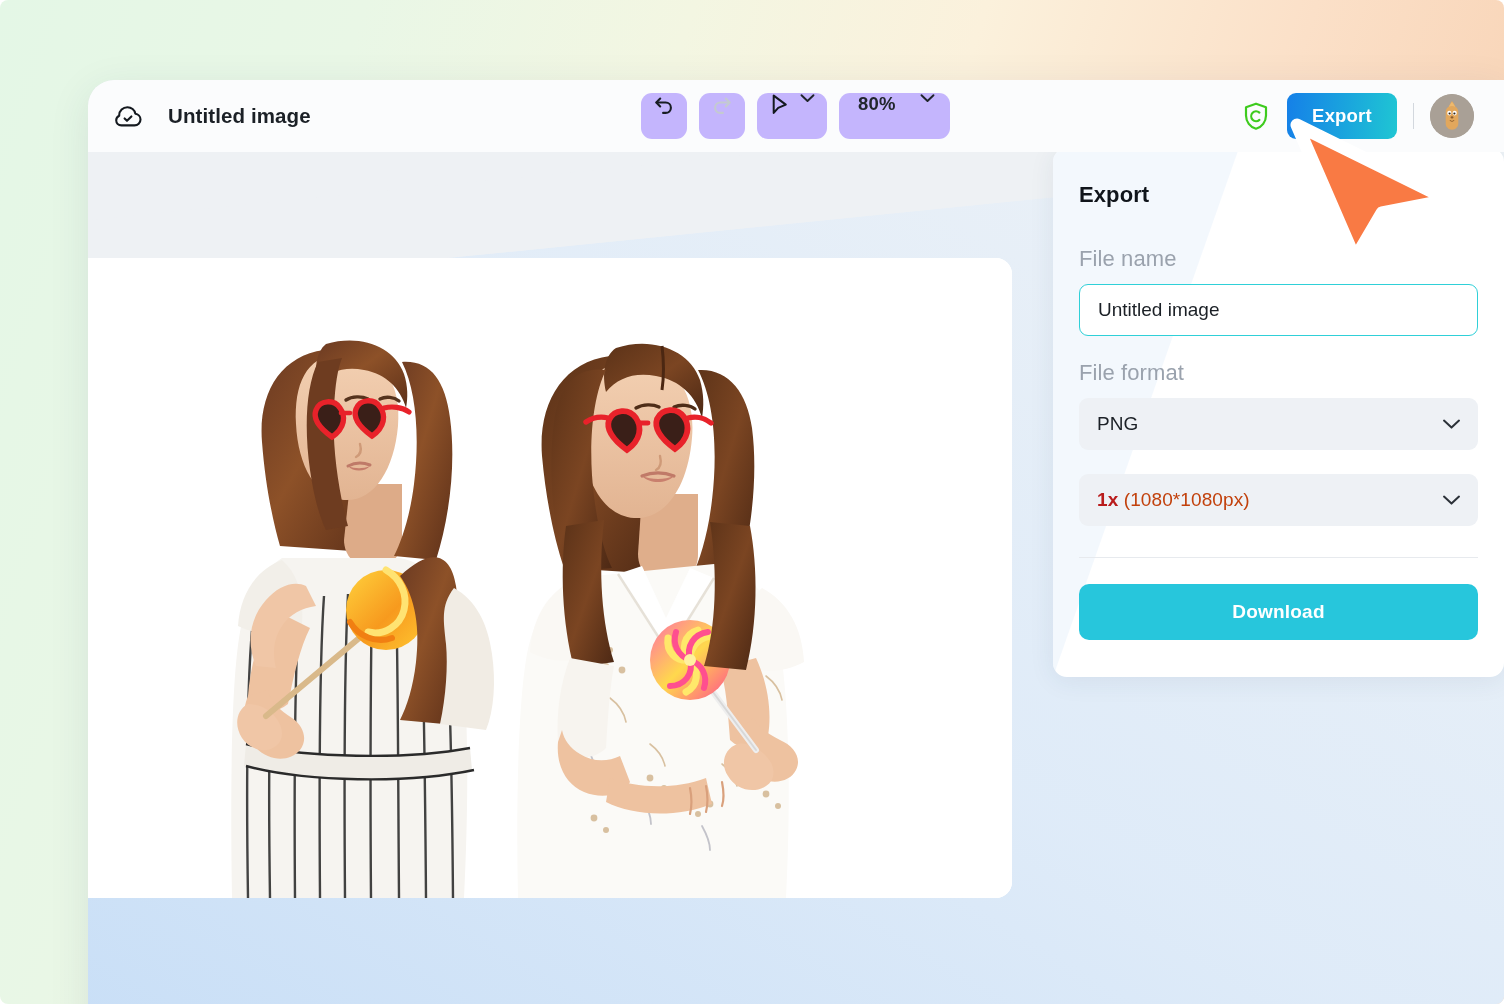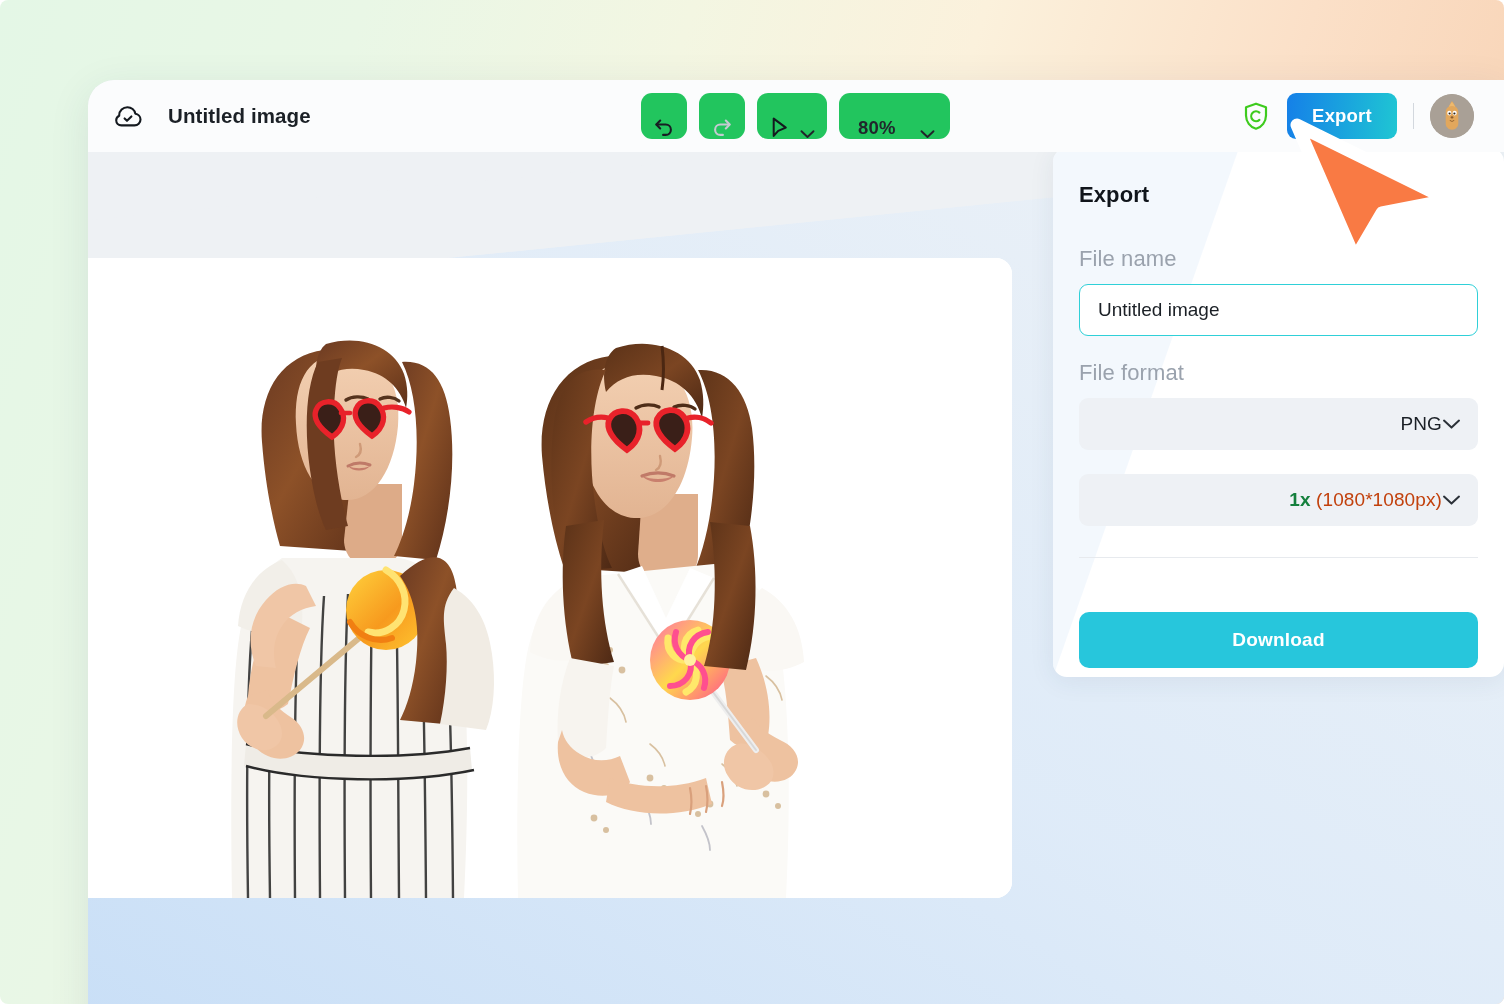--- a/index.html
+++ b/index.html
@@ -86,24 +86,24 @@
 
   .hdr-center {
     position: absolute;
     left: 553px;
     display: flex;
     align-items: center;
     gap: 12px;
   }
   .tool-chip {
     height: 46px;
-    background: #22c55e;
+    background: #c4b5fd;
     border-radius: 11px;
     display: flex;
-    align-items: flex-end;
+    align-items: flex-start;
     justify-content: center;
     cursor: pointer;
     user-select: none;
   }
   .tool-chip.square { width: 46px; }
   .tool-chip.with-caret { padding: 0 12px 0 12px; gap: 9px; }
   .tool-chip.zoom { padding: 0 15px 0 19px; gap: 24px; }
   .zoom-val {
     font-size: 18.5px;
     font-weight: 600;
@@ -210,50 +210,49 @@
     outline: none;
   }
   .field-gap { height: 24px; }
   .select-box {
     width: 100%;
     height: 52px;
     background: #eef1f5;
     border-radius: 9px;
     display: flex;
     align-items: center;
-    justify-content: flex-end;
+    justify-content: space-between;
     padding: 0 17px 0 18px;
     cursor: pointer;
     user-select: none;
   }
   .select-val {
     font-size: 19px;
     color: #1b2026;
     letter-spacing: .1px;
   }
-  .res-unit { color: #15803d; font-weight: 600; margin-left: 34px; }
+  .res-unit { color: #b91c1c; font-weight: 600; }
   .res-dims { color: #c2410c; }
   #panel-divider {
     height: 1px;
     background: #e7eaee;
     margin: 31px 0 26px 0;
   }
   #download-btn {
     width: 100%;
     height: 56px;
     border: none;
     border-radius: 10px;
     background: #27c6dc;
     color: #ffffff;
     font-family: "Liberation Sans", sans-serif;
     font-size: 19px;
     font-weight: 700;
     letter-spacing: .2px;
     cursor: pointer;
-    margin-top: 28px;
   }
 
   
   #big-cursor {
     position: absolute;
     left: 1281px;
     top: 118px;
     width: 180px;
     height: 145px;
     z-index: 20;

